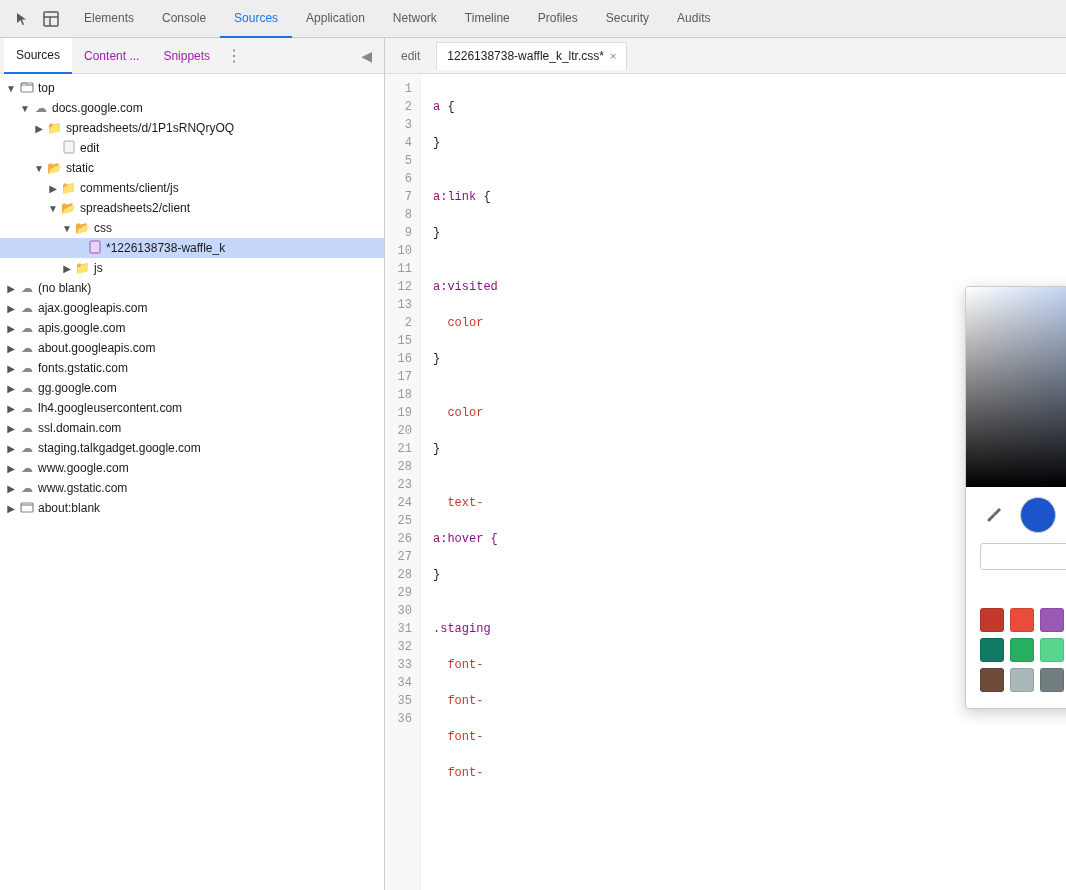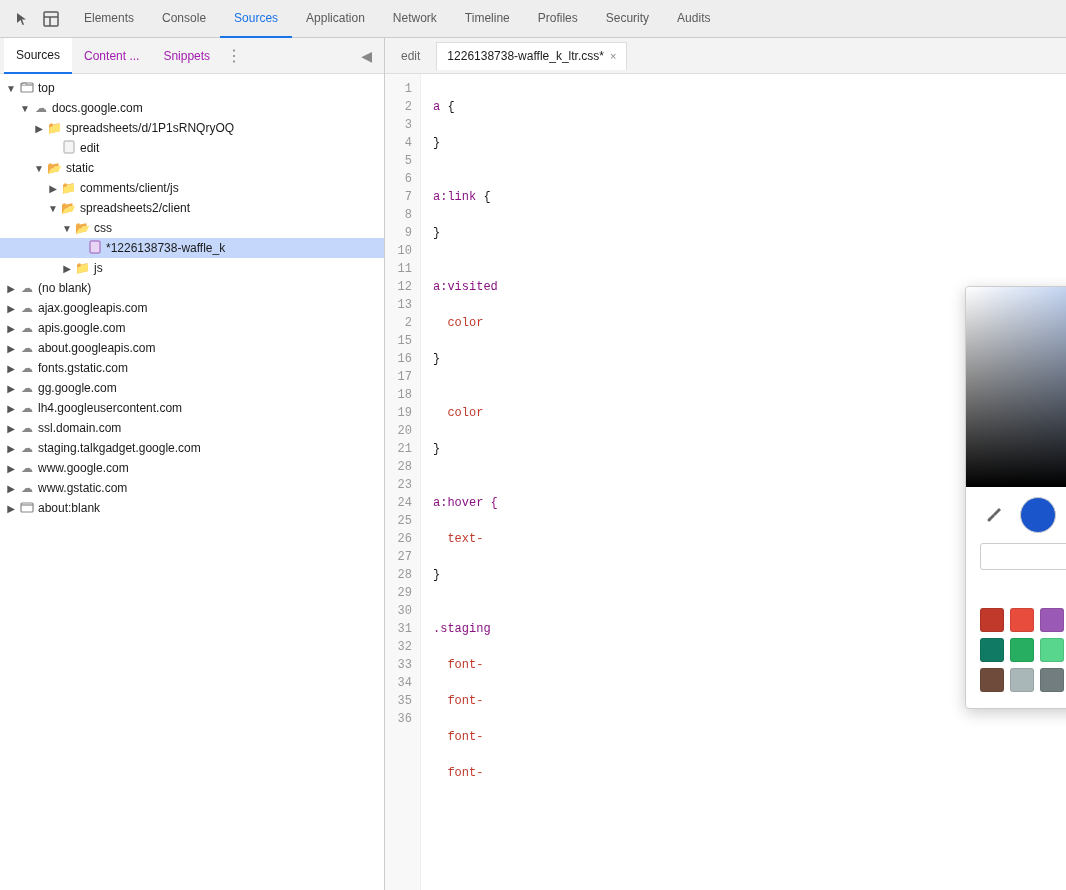--- a/index.html
+++ b/index.html
@@ -597,22 +597,22 @@
 <span class="code-line"><span class="css-selector">a:link</span> <span class="css-punc">{</span></span>
 <span class="code-line"><span class="css-punc">}</span></span>
 <span class="code-line"></span>
 <span class="code-line"><span class="css-selector">a:visited</span></span>
 <span class="code-line">  <span class="css-property">color</span></span>
 <span class="code-line"><span class="css-punc">}</span></span>
 <span class="code-line"></span>
 <span class="code-line">  <span class="css-property">color</span></span>
 <span class="code-line"><span class="css-punc">}</span></span>
 <span class="code-line"></span>
+<span class="code-line">  <span class="css-property">text-</span></span>
 <span class="code-line"><span class="css-selector">a:hover {</span></span>
-<span class="code-line">  <span class="css-property">text-</span></span>
 <span class="code-line"><span class="css-punc">}</span></span>
 <span class="code-line"></span>
 <span class="code-line"><span class="css-selector">.staging</span></span>
 <span class="code-line">  <span class="css-property">font-</span></span>
 <span class="code-line">  <span class="css-property">font-</span></span>
 <span class="code-line">  <span class="css-property">font-</span></span>
 <span class="code-line">  <span class="css-property">font-</span></span>
 
 
 

